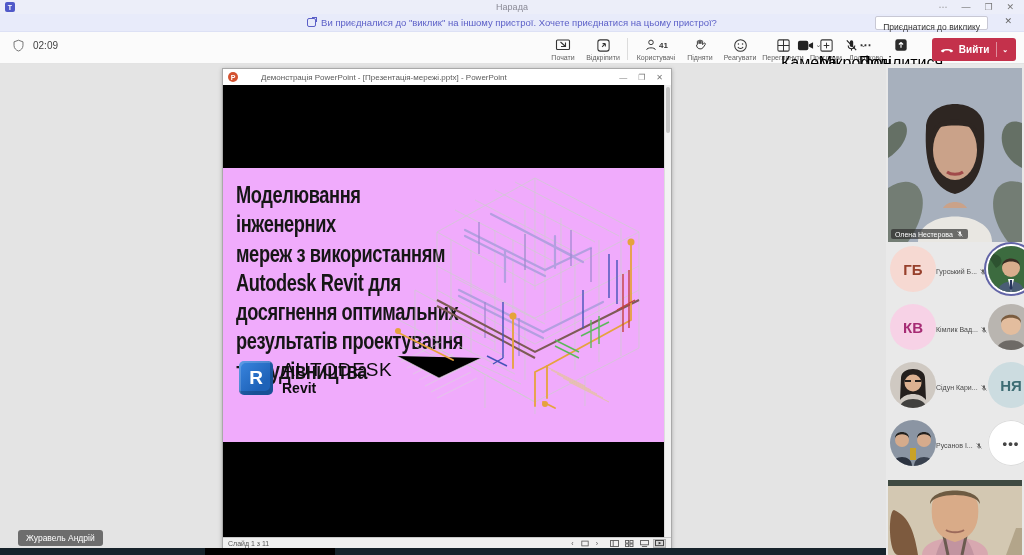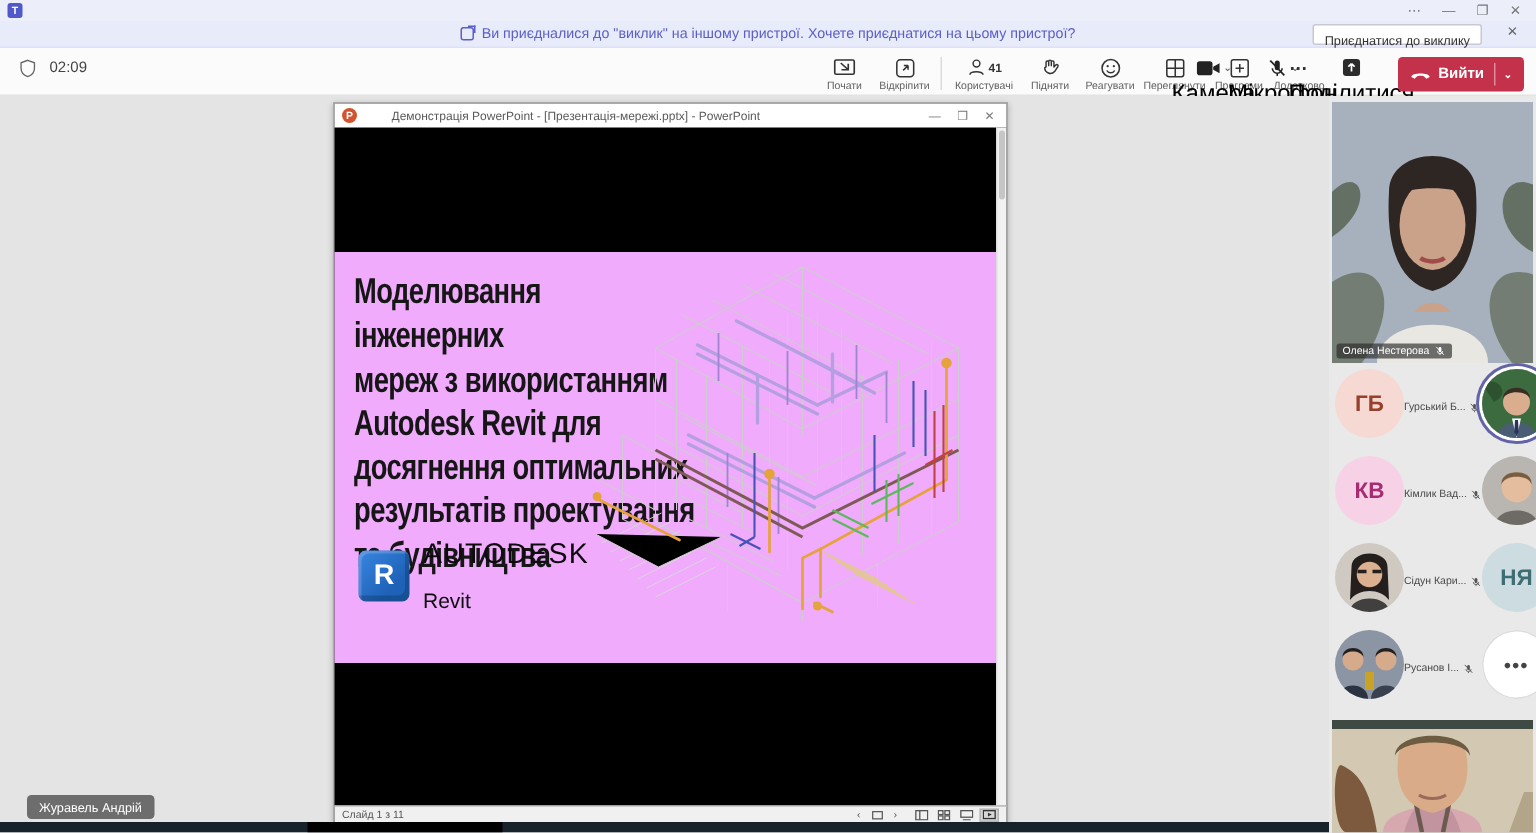--- a/index.html
+++ b/index.html
@@ -50,21 +50,21 @@
   .ppt-title { font-size:8px; color:#5a5a5a; white-space:nowrap; overflow:hidden; flex:1; }
   .ppt-controls { display:flex; gap:11px; font-size:8px; color:#777; padding-right:3px; }
   .ppt-scroll { position:absolute; right:0; top:16px; bottom:11px; width:7px; background:#f2f2f2; border-left:1px solid #ddd; }
   .ppt-thumb { position:absolute; top:2px; left:1px; width:4px; height:46px; background:#c6c6c6; border-radius:2px; }
   .slide { position:absolute; left:0; top:99px; width:443px; height:274px; background:#f0abfc; overflow:hidden; }
   .slide-title { position:absolute; left:13px; top:12px; width:300px; font-weight:bold; font-size:24px; line-height:1.22; color:#161616; letter-spacing:-0.5px; transform:scaleX(0.76); transform-origin:left top; white-space:pre-line; }
   .logo { position:absolute; left:16px; top:192px; display:flex; align-items:center; gap:9px; }
   .logo-r { width:34px; height:34px; border-radius:5px; background:linear-gradient(135deg,#3a86e0 0%,#1e62b8 70%); box-shadow:inset -3px -4px 0 rgba(0,0,0,.18), inset 2px 2px 0 rgba(255,255,255,.18); color:#fff; font-weight:bold; font-size:19px; display:flex; align-items:center; justify-content:center; }
   .logo-txt { display:flex; flex-direction:column; line-height:1; }
   .logo-brand { font-size:19px; font-weight:normal; letter-spacing:0.8px; color:#0c0c0c; }
-  .logo-prod { font-size:14px; font-weight:normal; color:#0c0c0c; margin-top:14px; }
+  .logo-prod { font-size:14px; font-weight:bold; color:#0c0c0c; margin-top:2px; }
   .model { position:absolute; right:3px; top:2px; }
   .ppt-status { position:absolute; left:0; bottom:0; width:100%; height:11px; background:#f0f0f0; border-top:1px solid #c9c9c9; display:flex; align-items:center; padding:0 5px; }
   .ppt-status .scount { font-size:7px; color:#555; flex:1; }
   .ppt-nav { display:flex; align-items:center; gap:7px; font-size:7px; color:#555; margin-right:10px; }
   .ppt-views { display:flex; align-items:center; gap:2px; }
   .pv { width:13px; height:9px; display:flex; align-items:center; justify-content:center; color:#555; }
   .pv.active { background:#d6d6d6; border:1px solid #b5b5b5; }
   .presenter-pill { position:absolute; left:18px; top:466px; background:#6d6d6d; color:#fff; font-size:8.5px; padding:3px 8px; border-radius:3px; }
 
   
@@ -92,20 +92,21 @@
       <rect x="6.2" y="2.5" width="3.6" height="7" rx="1.8" fill="currentColor"></rect>
       <path d="M4.5 8 a3.5 3.5 0 0 0 7 0" fill="none" stroke="currentColor" stroke-width="1.1"></path>
       <line x1="8" y1="11.5" x2="8" y2="13.5" stroke="currentColor" stroke-width="1.1"></line>
       <line x1="3" y1="2.5" x2="13" y2="13" stroke="currentColor" stroke-width="1.3"></line>
     </symbol>
   </defs>
 </svg>
 
 <div class="titlebar">
   <div class="teams-logo">T</div>
+  <div class="titlebar-title">Нарада</div>
   <div class="win-controls">
     <span>⋯</span>
     <span>—</span>
     <span>❐</span>
     <span>✕</span>
   </div>
 </div>
 
 <div class="banner">
   <div class="banner-text">

